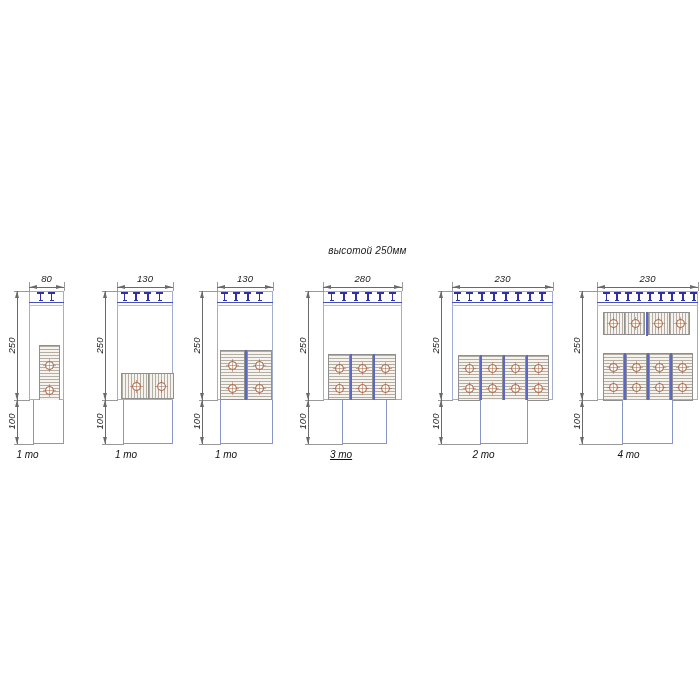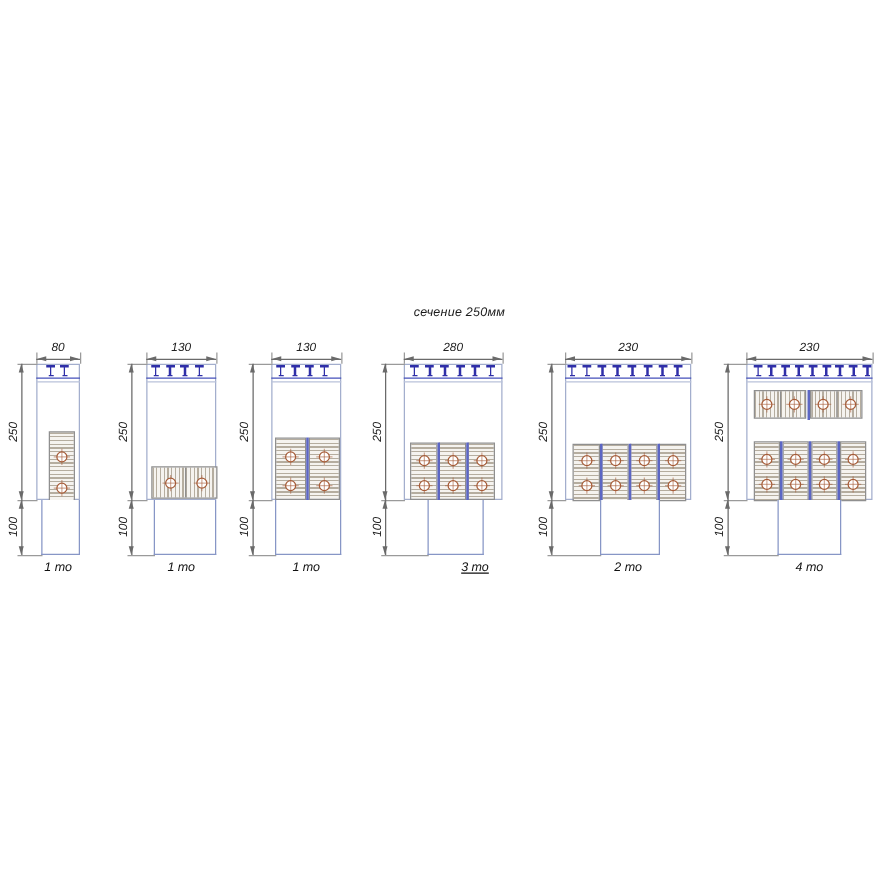--- a/index.html
+++ b/index.html
@@ -26,27 +26,27 @@
   .dim-h{height:0;border-top:1px solid var(--dim);}
   .dim-v{width:0;border-left:1px solid var(--dim);}
   .ext{background:var(--ext);}
   .arrow{width:0;height:0;border-style:solid;border-color:transparent;}
   .arrow.left{border-width:2px 7px 2px 0;border-right-color:var(--dim);}
   .arrow.right{border-width:2px 0 2px 7px;border-left-color:var(--dim);}
   .arrow.up{border-width:0 2px 7px 2px;border-bottom-color:var(--dim);}
   .arrow.down{border-width:7px 2px 0 2px;border-top-color:var(--dim);}
   .dim-label{font-style:italic;font-size:9.5px;color:#222;text-align:center;}
   .dim-label.vert{transform:rotate(-90deg);}
-  .caption{font-style:italic;font-size:10px;color:#111;text-align:center;}
+  .caption{font-style:italic;font-size:10px;color:#111;text-align:left;}
 </style>
 </head>
 <body>
 
 <div id="stage" class="stage">
-  <div class="abs title-line" style="left:35px;top:245px;width:665px;">сечение 250мм</div>
+  <div class="abs title-line" style="left:35px;top:245px;width:665px;">высотой 250мм</div>
 <div class="abs body-rect" style="left: 29px; top: 291px; width: 35px; height: 109px;"></div>
     <div class="abs grille-line" style="left: 29px; top: 302px; width: 35px; height: 0px;"></div>
     <div class="abs grille-line2" style="left: 29px; top: 305px; width: 35px; height: 0px;"></div>
     <div class="abs tooth" style="left: 37px; top: 292px; width: 7px; height: 9px;">
       <i></i>
     </div>
     <div class="abs tooth" style="left: 48px; top: 292px; width: 7px; height: 9px;">
       <i></i>
     </div>
     <div class="abs block v" style="left: 39px; top: 345px; width: 21px; height: 56px;"></div>
@@ -192,21 +192,21 @@
     <div class="abs ext" style="left: 305px; top: 400px; width: 19px; height: 1px;"></div>
     <div class="abs ext" style="left: 305px; top: 444px; width: 38px; height: 1px;"></div>
     <div class="abs dim-v" style="left: 308px; top: 291px; width: 0px; height: 109px;"></div>
     <div class="abs dim-v" style="left: 308px; top: 400px; width: 0px; height: 44px;"></div>
     <div class="abs arrow up" style="left: 306px; top: 291px;"></div>
     <div class="abs arrow down" style="left: 306px; top: 393px;"></div>
     <div class="abs arrow up" style="left: 306px; top: 400px;"></div>
     <div class="abs arrow down" style="left: 306px; top: 437px;"></div>
     <div class="abs dim-label vert" style="left: 282px; top: 340px; width: 40px; height: 11px;">250</div>
     <div class="abs dim-label vert" style="left: 282px; top: 416px; width: 40px; height: 11px;">100</div>
-    <div class="abs caption" style="left: 350px; top: 449px; width: 60px; height: 12px; text-decoration: underline;">3 то</div>
+    <div class="abs caption" style="left: 330px; top: 449px; width: 60px; height: 12px; text-decoration: underline;">3 то</div>
     <div class="abs body-rect" style="left: 452px; top: 291px; width: 101px; height: 109px;"></div>
     <div class="abs grille-line" style="left: 452px; top: 302px; width: 101px; height: 0px;"></div>
     <div class="abs grille-line2" style="left: 452px; top: 305px; width: 101px; height: 0px;"></div>
     <div class="abs tooth" style="left: 454px; top: 292px; width: 7px; height: 9px;">
       <i></i>
     </div>
     <div class="abs tooth" style="left: 466.1px; top: 292px; width: 7px; height: 9px;">
       <i></i>
     </div>
     <div class="abs tooth" style="left: 478.2px; top: 292px; width: 7px; height: 9px;">

